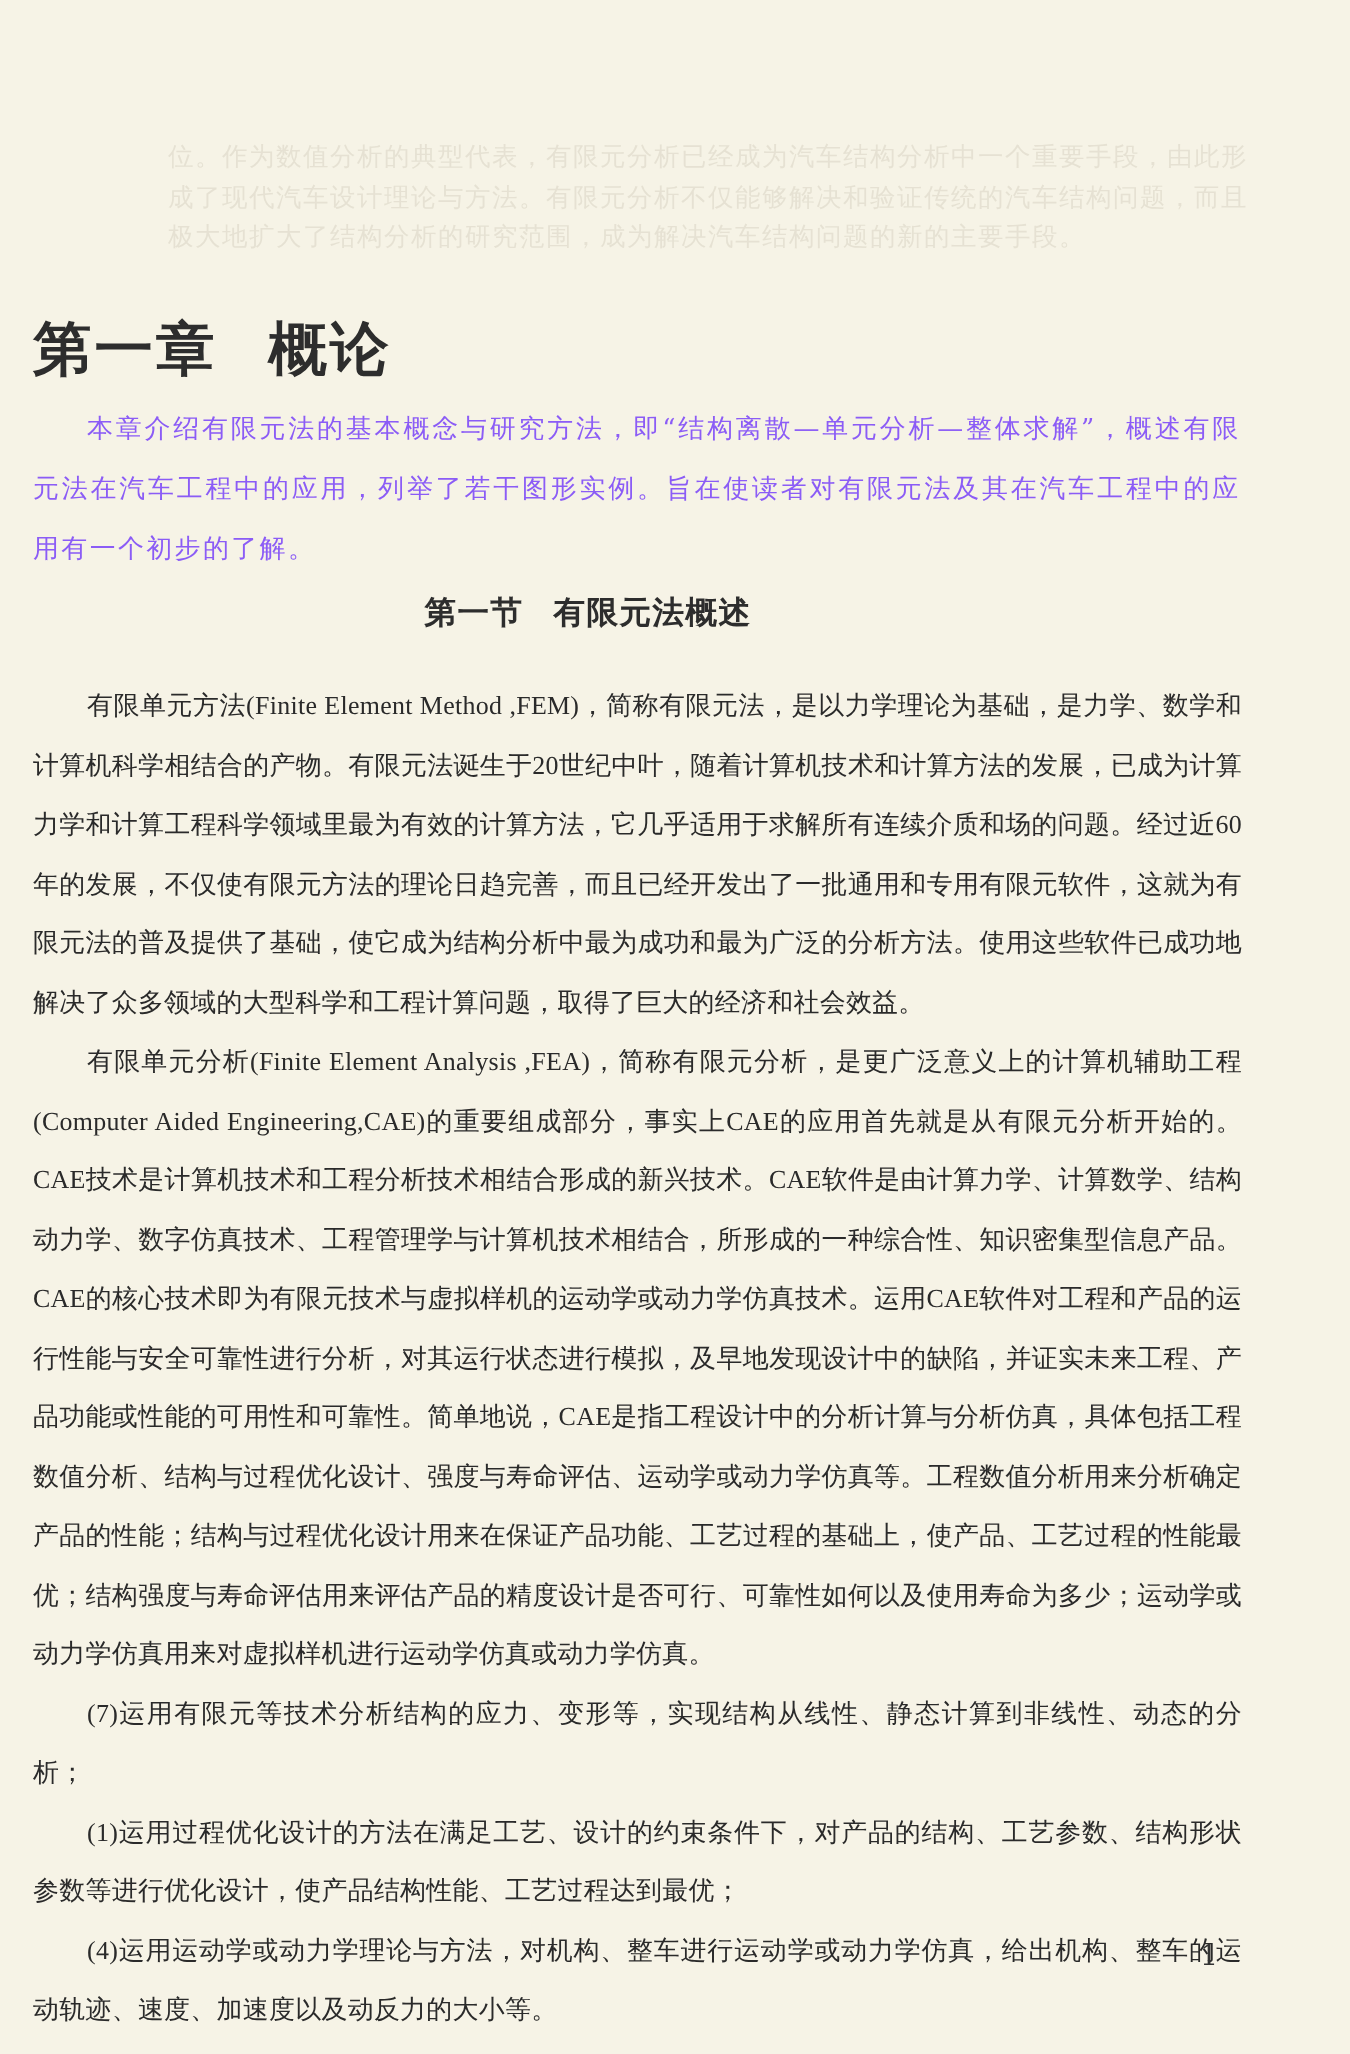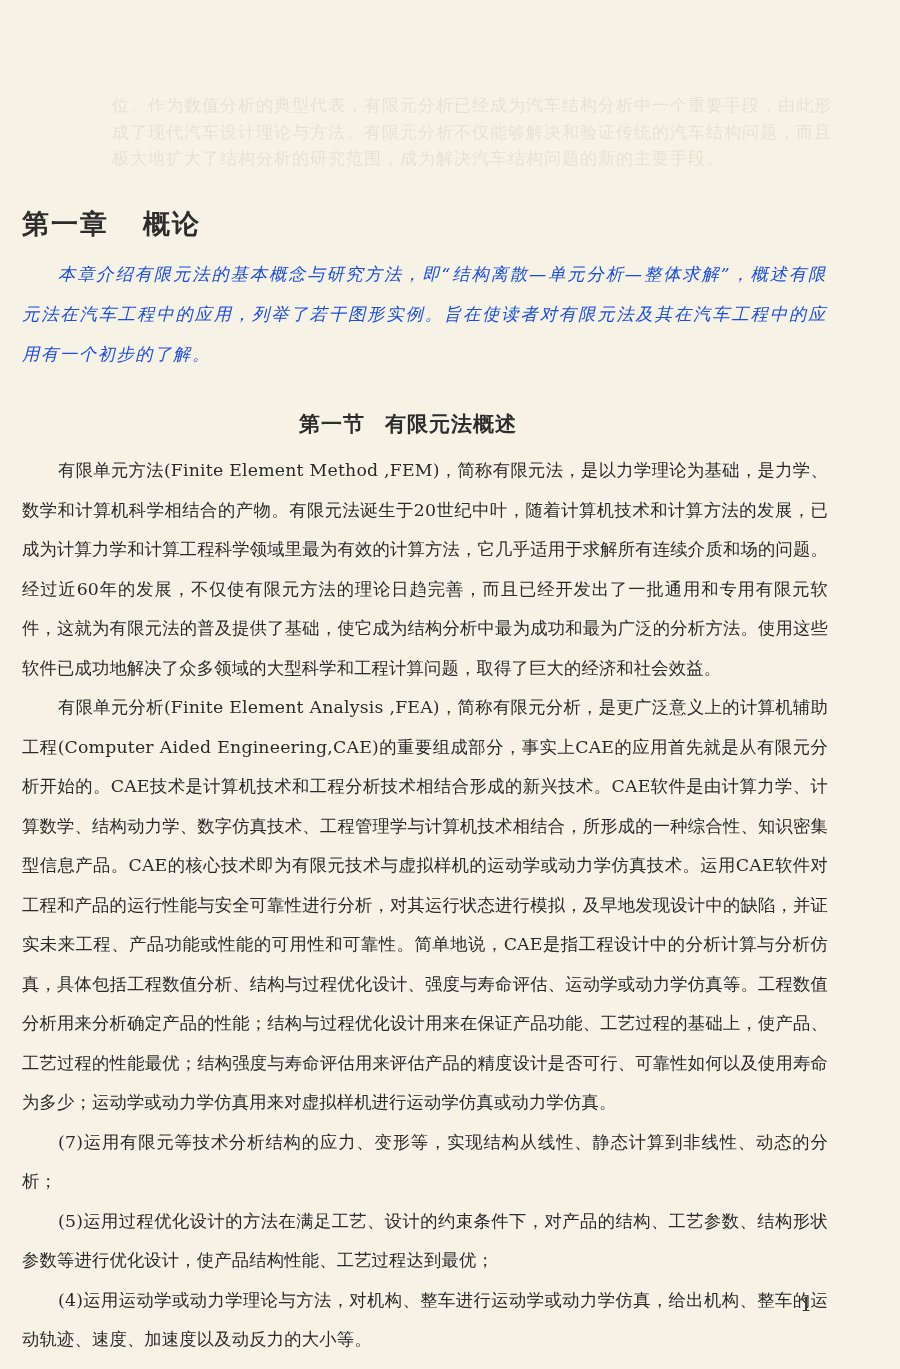--- a/index.html
+++ b/index.html
@@ -12,41 +12,41 @@
     }
     .page { position: absolute; left: 0; top: 0; width: 900px; height: 1369px; }
     .bleed {
       position: absolute; left: 112px; top: 92px; width: 720px;
       color: #d9d4c4; font-size: 17px; line-height: 26.5px;
       opacity: 0.55; letter-spacing: 1px;
     }
     .chapter-title {
       position: absolute; left: 22px; top: 206px;
       font-family: Liberation Sans, sans-serif;
-      font-weight: bold; font-size: 27px; letter-spacing: 2px; color: #2d2d2d;
+      font-weight: bold; font-size: 39px; letter-spacing: 2px; color: #2d2d2d;
       margin: 0;
     }
     .chapter-title .gap { display: inline-block; width: 34px; }
     .intro {
-      position: absolute; left: 22px; top: 254px; width: 805px;
-      font-size: 17.3px; line-height: 40px; letter-spacing: 1.6px; color: #1d4ed8;
-      text-indent: 36px; margin: 0; text-align: justify; font-style: italic;
+      position: absolute; left: 22px; top: 266px; width: 805px;
+      font-size: 17.3px; line-height: 40px; letter-spacing: 1.6px; color: #8b5cf6;
+      text-indent: 36px; margin: 0; text-align: justify;
     }
     .section-title {
       position: absolute; left: 283px; top: 394px;
       font-family: "DejaVu Sans", "Liberation Sans", sans-serif;
-      font-size: 21px; font-weight: bold; color: #2d2d2d; margin: 16px; letter-spacing: 1px;
+      font-size: 21px; font-weight: bold; color: #2d2d2d; margin: 0; letter-spacing: 1px;
     }
     .section-title .gap { display: inline-block; width: 20px; }
     .body {
       position: absolute; left: 22px; top: 451px; width: 806px;
     }
     .body p {
       margin: 0; font-size: 17.3px; line-height: 39.5px; color: #2a2a2a;
-      text-align: justify; letter-spacing: 0.2px;
+      text-align: justify; letter-spacing: 0.2px; font-family: Liberation Serif, serif;
     }
     .body p.indent { text-indent: 36px; }
     .page-number {
       position: absolute; left: 800px; top: 1293px;
       font-size: 19px; color: #333;
     }
   </style>
 </head>
 <body>
 
@@ -60,19 +60,19 @@
   <p class="intro">本章介绍有限元法的基本概念与研究方法，即“结构离散—单元分析—整体求解”，概述有限元法在汽车工程中的应用，列举了若干图形实例。旨在使读者对有限元法及其在汽车工程中的应用有一个初步的了解。</p>
 
   <h2 class="section-title">
     <span>第一节</span><span class="gap"></span><span>有限元法概述</span>
   </h2>
 
   <div class="body">
     <p class="indent">有限单元方法(Finite Element Method ,FEM)，简称有限元法，是以力学理论为基础，是力学、数学和计算机科学相结合的产物。有限元法诞生于20世纪中叶，随着计算机技术和计算方法的发展，已成为计算力学和计算工程科学领域里最为有效的计算方法，它几乎适用于求解所有连续介质和场的问题。经过近60年的发展，不仅使有限元方法的理论日趋完善，而且已经开发出了一批通用和专用有限元软件，这就为有限元法的普及提供了基础，使它成为结构分析中最为成功和最为广泛的分析方法。使用这些软件已成功地解决了众多领域的大型科学和工程计算问题，取得了巨大的经济和社会效益。</p>
     <p class="indent">有限单元分析(Finite Element Analysis ,FEA)，简称有限元分析，是更广泛意义上的计算机辅助工程(Computer Aided Engineering,CAE)的重要组成部分，事实上CAE的应用首先就是从有限元分析开始的。CAE技术是计算机技术和工程分析技术相结合形成的新兴技术。CAE软件是由计算力学、计算数学、结构动力学、数字仿真技术、工程管理学与计算机技术相结合，所形成的一种综合性、知识密集型信息产品。CAE的核心技术即为有限元技术与虚拟样机的运动学或动力学仿真技术。运用CAE软件对工程和产品的运行性能与安全可靠性进行分析，对其运行状态进行模拟，及早地发现设计中的缺陷，并证实未来工程、产品功能或性能的可用性和可靠性。简单地说，CAE是指工程设计中的分析计算与分析仿真，具体包括工程数值分析、结构与过程优化设计、强度与寿命评估、运动学或动力学仿真等。工程数值分析用来分析确定产品的性能；结构与过程优化设计用来在保证产品功能、工艺过程的基础上，使产品、工艺过程的性能最优；结构强度与寿命评估用来评估产品的精度设计是否可行、可靠性如何以及使用寿命为多少；运动学或动力学仿真用来对虚拟样机进行运动学仿真或动力学仿真。</p>
     <p class="indent">(7)运用有限元等技术分析结构的应力、变形等，实现结构从线性、静态计算到非线性、动态的分析；</p>
-    <p class="indent">(5)运用过程优化设计的方法在满足工艺、设计的约束条件下，对产品的结构、工艺参数、结构形状参数等进行优化设计，使产品结构性能、工艺过程达到最优；</p>
+    <p class="indent">(1)运用过程优化设计的方法在满足工艺、设计的约束条件下，对产品的结构、工艺参数、结构形状参数等进行优化设计，使产品结构性能、工艺过程达到最优；</p>
     <p class="indent">(4)运用运动学或动力学理论与方法，对机构、整车进行运动学或动力学仿真，给出机构、整车的运动轨迹、速度、加速度以及动反力的大小等。</p>
 
   </div>
 
   <div class="page-number">1</div>
 </div>
 
 </body></html>

